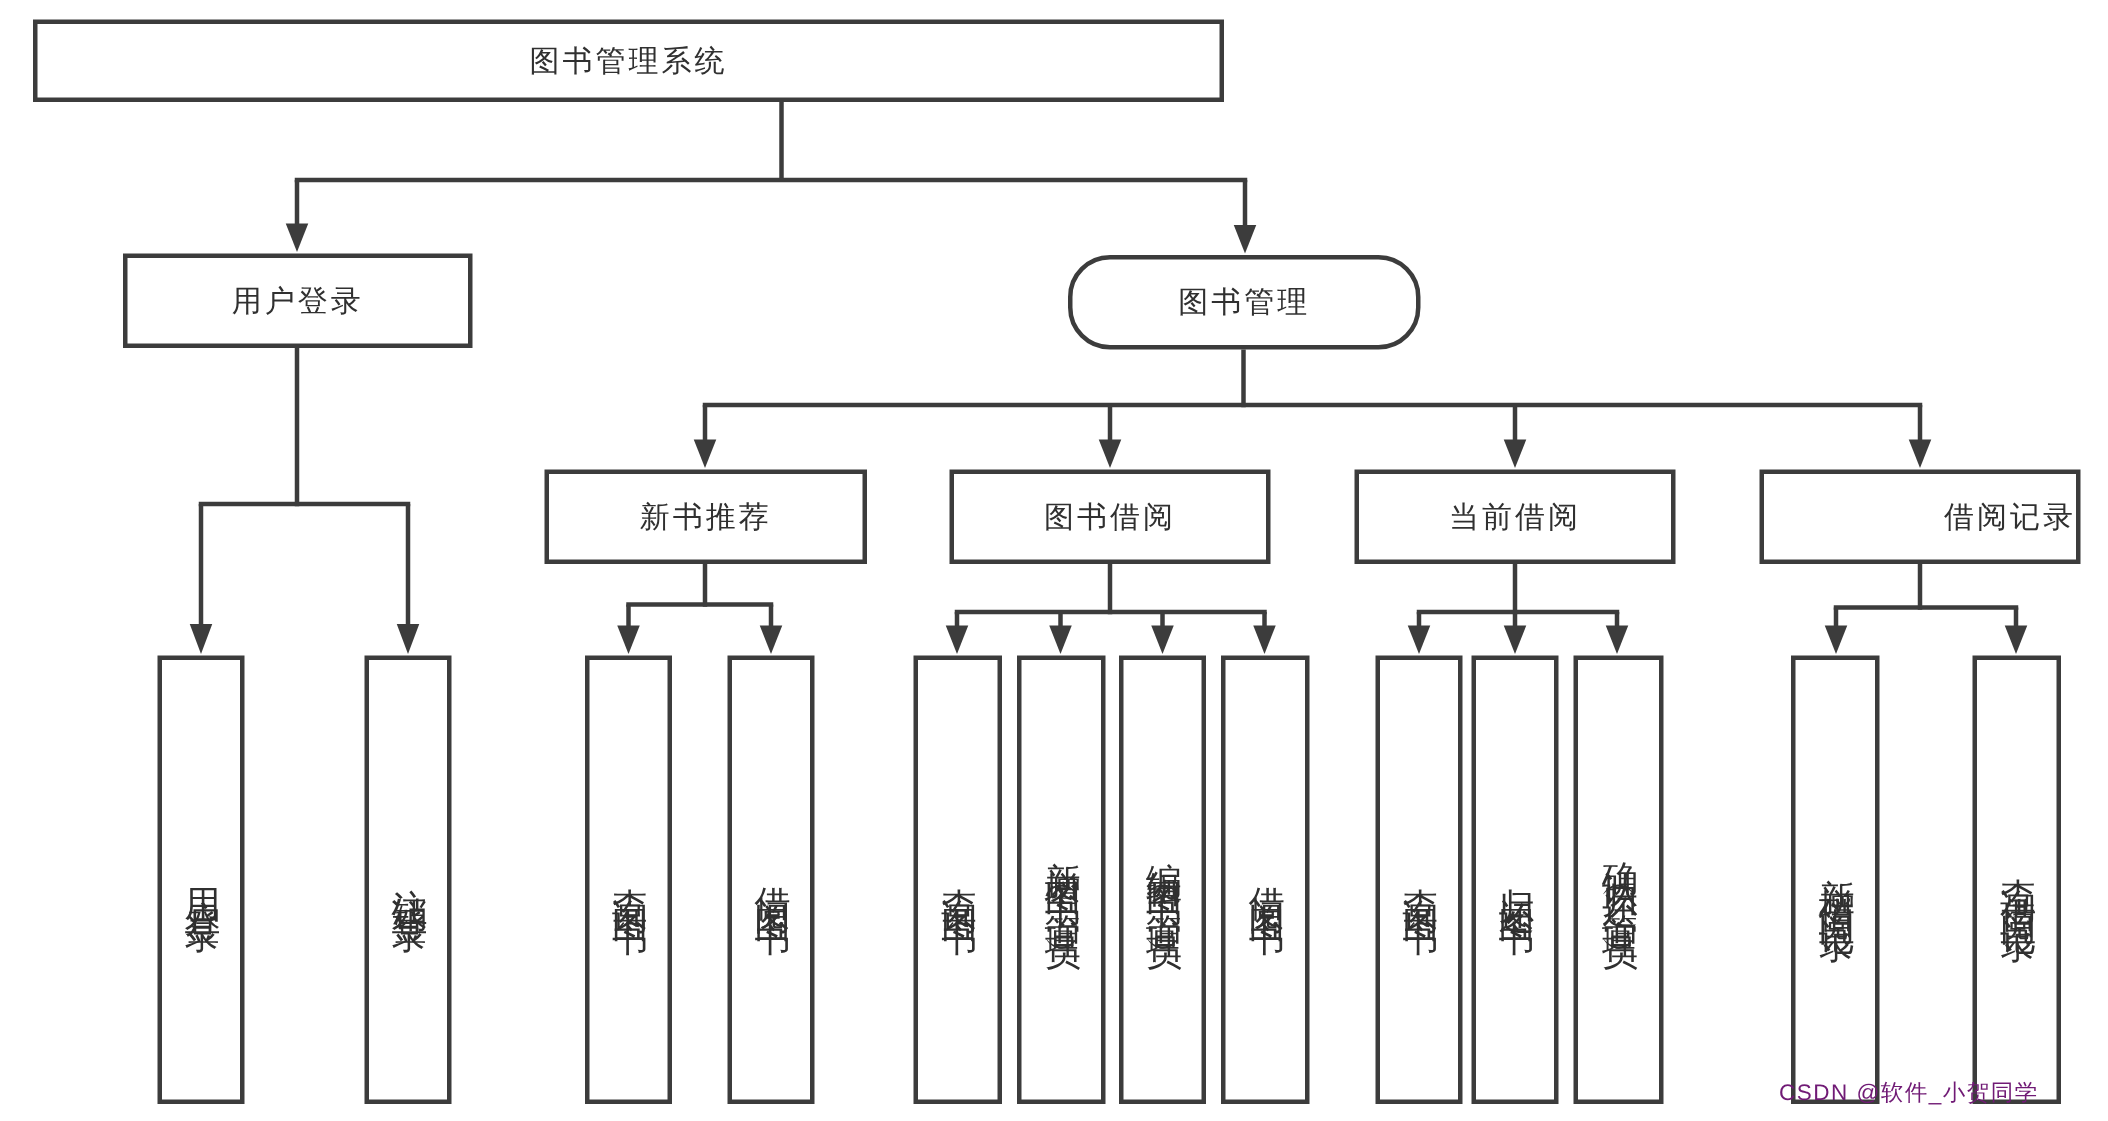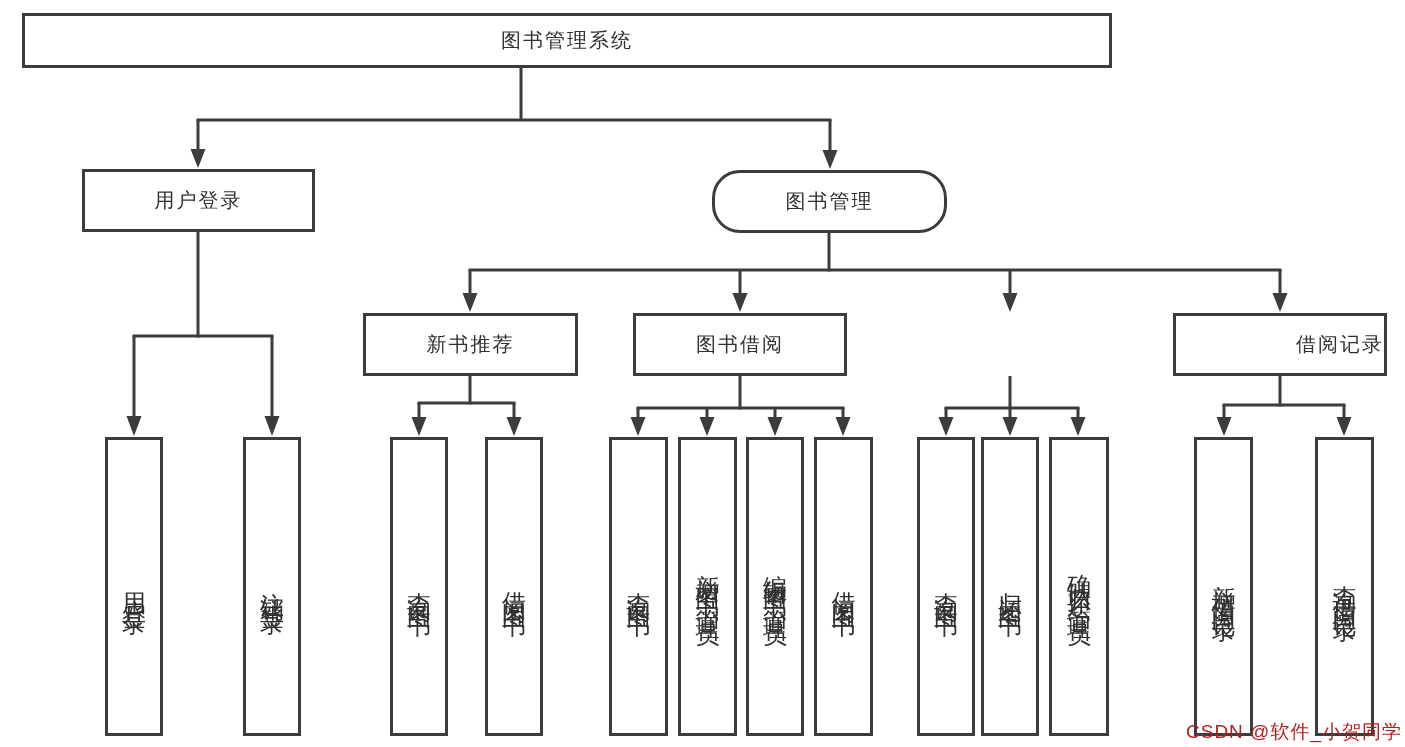--- a/index.html
+++ b/index.html
@@ -41,22 +41,22 @@
     writing-mode: vertical-rl;
     font-size: 24px;
     color: #303030;
     letter-spacing: 7px;
     line-height: 1;
   }
   #watermark {
     position: absolute;
     left: 1186px;
     top: 719px;
-    font-size: 19px;
-    color: #b91c1c;
+    font-size: 15px;
+    color: #701a75;
     letter-spacing: 1px;
     white-space: nowrap;
     z-index: 6;
   }
 </style>
 </head>
 <body>
 
 <div id="stage">
 
@@ -119,36 +119,39 @@
       <polygon points="767.5,417 782.5,417 775,436"></polygon>
       <polygon points="835.5,417 850.5,417 843,436"></polygon>
       <polygon points="938.5,417 953.5,417 946,436"></polygon>
       <polygon points="1002.5,417 1017.5,417 1010,436"></polygon>
       <polygon points="1070.5,417 1085.5,417 1078,436"></polygon>
       <polygon points="1216.5,417 1231.5,417 1224,436"></polygon>
       <polygon points="1336.5,417 1351.5,417 1344,436"></polygon>
     </g>
   </svg>
 
-  <div class="box" style="left:22px; top:13px; width:1090px; height:55px;">
+  <div class="box" style="left:22px; top:13px; width:794px; height:55px;">
     <span class="hlabel">图书管理系统</span>
   </div>
 
   <div class="box" style="left:82px; top:169px; width:233px; height:63px;">
     <span class="hlabel">用户登录</span>
   </div>
   <div class="box" style="left:712px; top:170px; width:235px; height:63px;border-radius:28px;">
     <span class="hlabel">图书管理</span>
   </div>
 
   <div class="box" style="left:363px; top:313px; width:215px; height:63px;">
     <span class="hlabel">新书推荐</span>
   </div>
   <div class="box" style="left:633px; top:313px; width:214px; height:63px;">
     <span class="hlabel">图书借阅</span>
+  </div>
+  <div class="box" style="left:903px; top:313px; width:214px; height:63px;">
+    <span class="hlabel">当前借阅</span>
   </div>
   <div class="box" style="left:1173px; top:313px; width:214px; height:63px;justify-content:flex-end;">
     <span class="hlabel">借阅记录</span>
   </div>
 
   <div class="box leaf" style="left:105px; top:437px; width:58px; height:299px;">
     <span class="vlabel">用户登录</span>
   </div>
   <div class="box leaf" style="left:243px; top:437px; width:58px; height:299px;">
     <span class="vlabel">注销登录</span>

